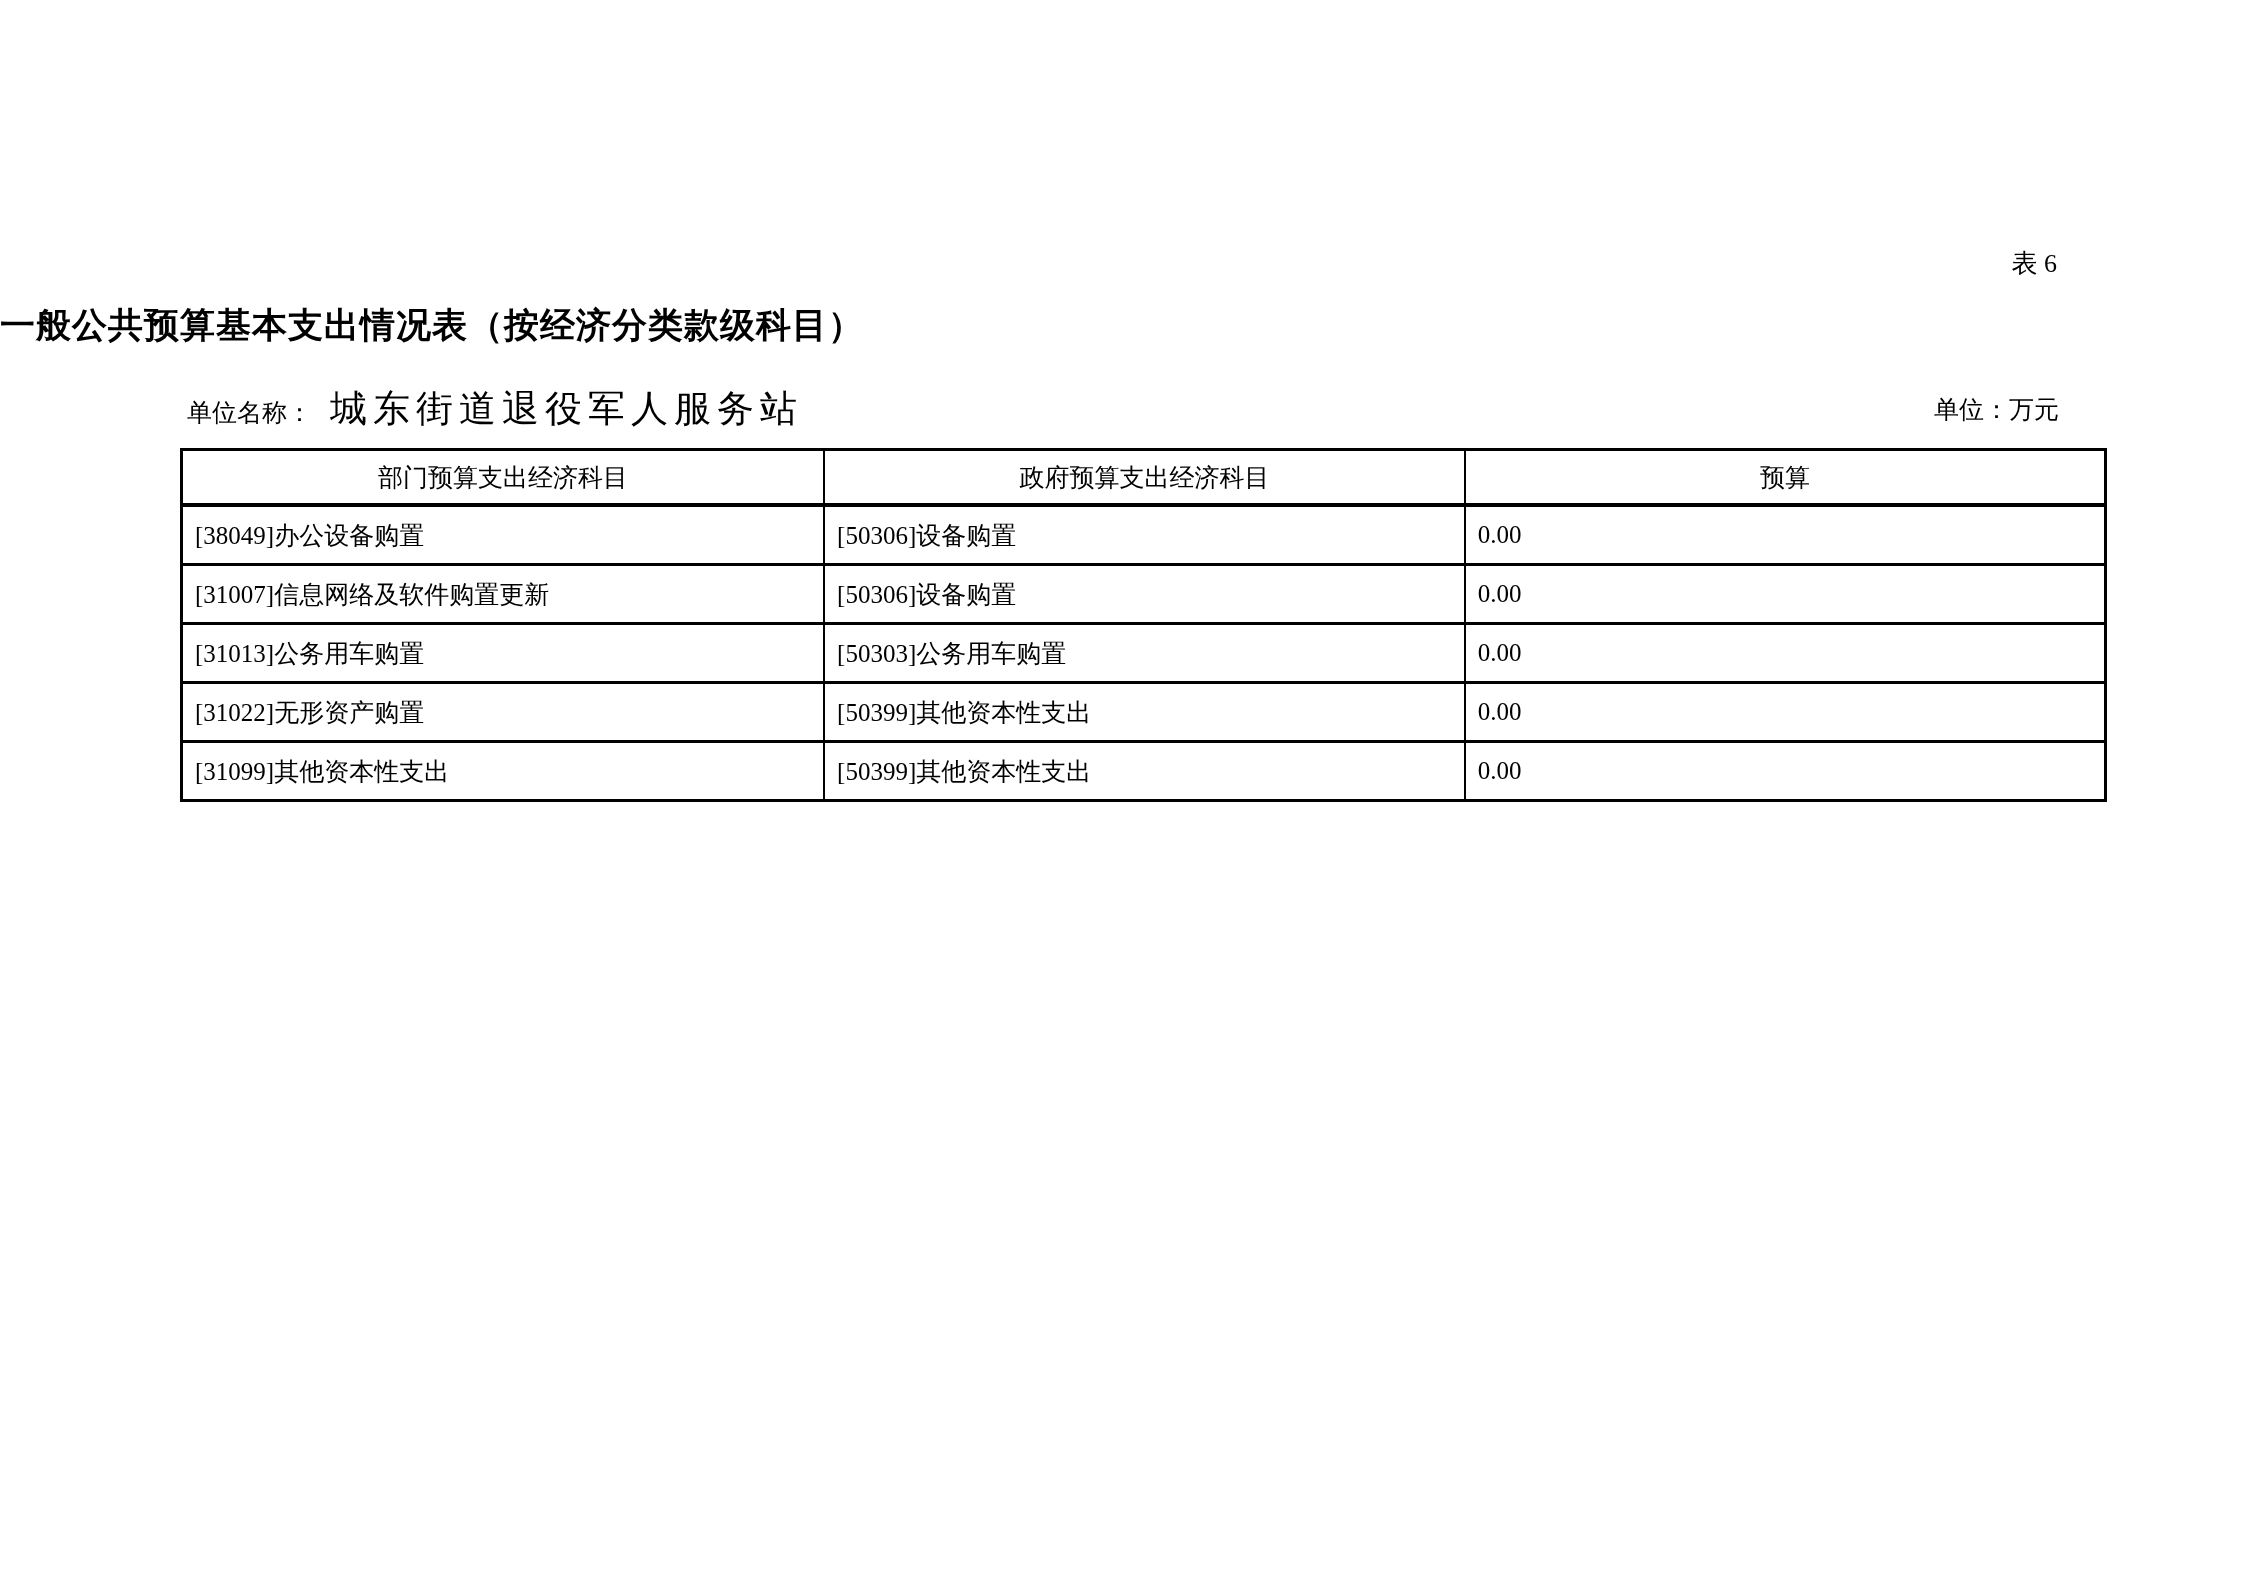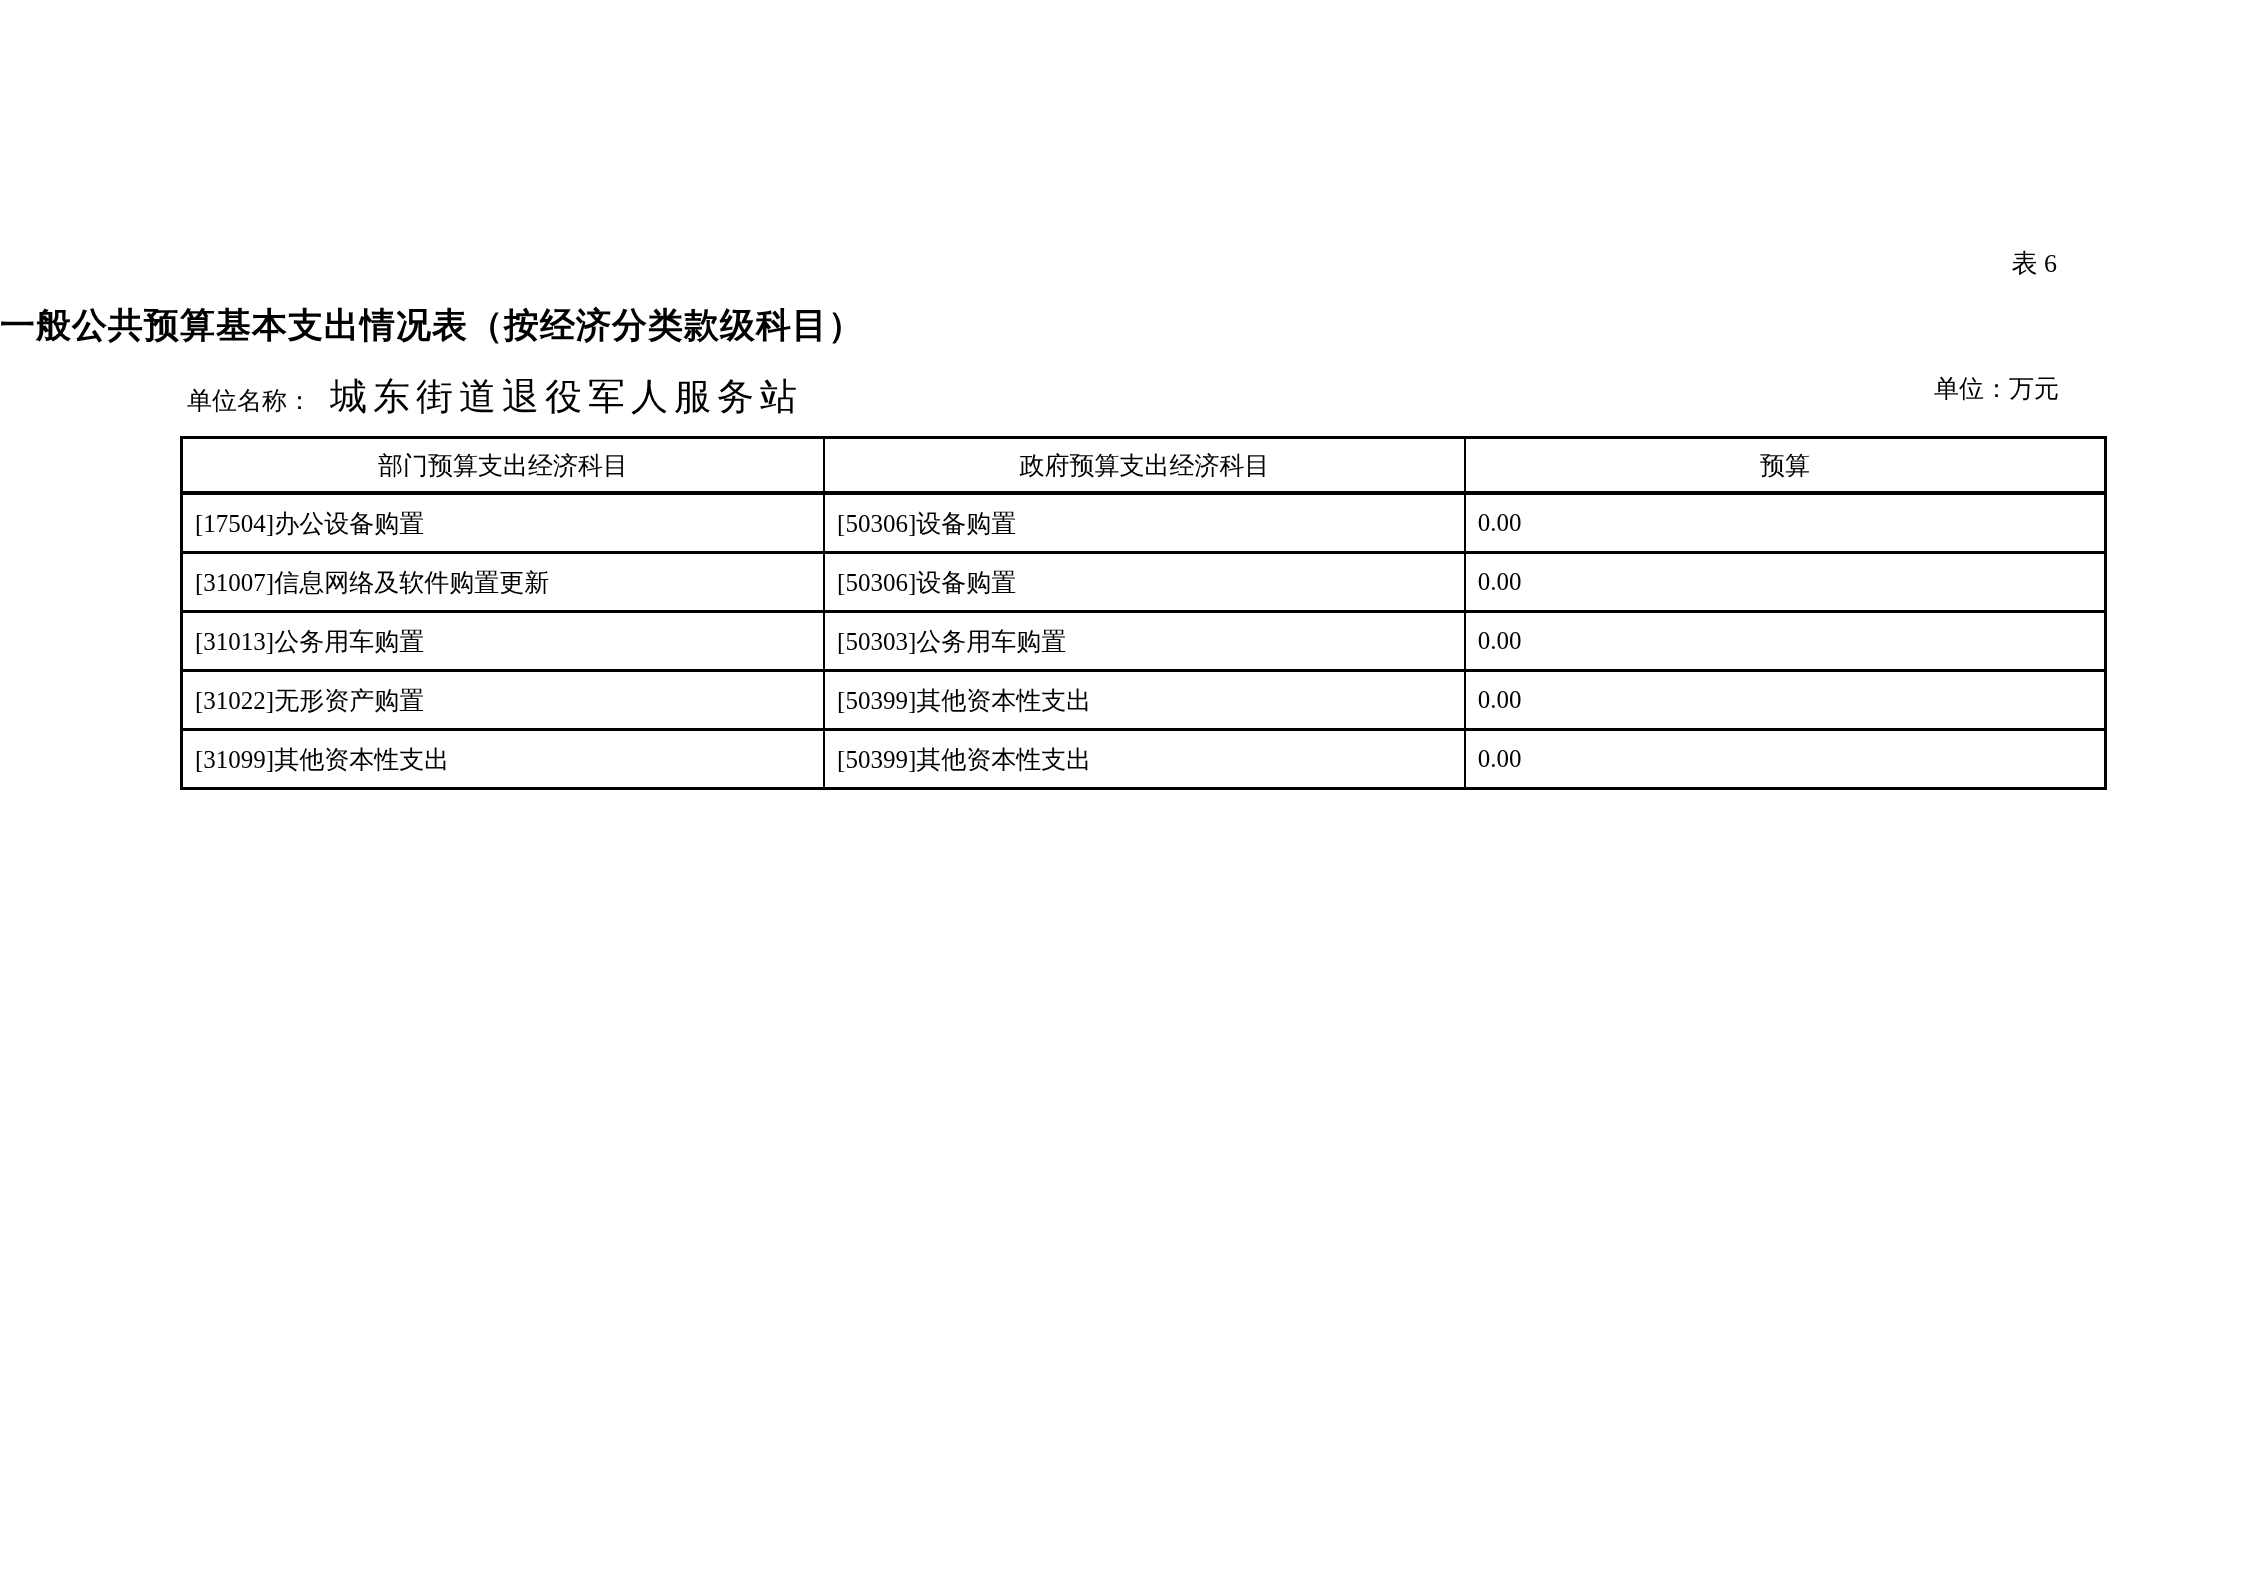--- a/index.html
+++ b/index.html
@@ -33,24 +33,24 @@
     line-height: 32px;
   }
   .doc-title {
     margin: 24px 0 0 0;
     font-size: 35px;
     font-weight: bold;
     line-height: 44px;
     letter-spacing: 1px;
   }
   .meta-line {
-    margin-top: 24px;
+    margin-top: 36px;
     display: flex;
     justify-content: space-between;
-    align-items: flex-start;
+    align-items: center;
   }
   .meta-left {
     display: flex;
     align-items: baseline;
   }
   .unit-name-label {
     font-size: 25px;
     margin-left: 7px;
   }
   .unit-name-value {
@@ -132,21 +132,21 @@
     </colgroup>
     <thead>
       <tr>
         <th>部门预算支出经济科目</th>
         <th>政府预算支出经济科目</th>
         <th>预算</th>
       </tr>
     </thead>
     <tbody>
       <tr>
-        <td>[17504]办公设备购置</td>
+        <td>[38049]办公设备购置</td>
         <td>[50306]设备购置</td>
         <td class="num">0.00</td>
       </tr>
       <tr>
         <td>[31007]信息网络及软件购置更新</td>
         <td>[50306]设备购置</td>
         <td class="num">0.00</td>
       </tr>
       <tr>
         <td>[31013]公务用车购置</td>

